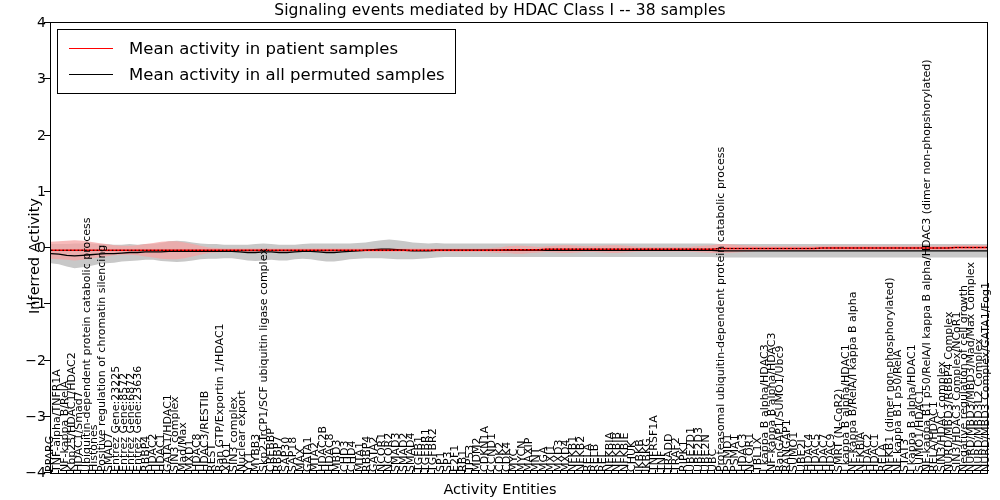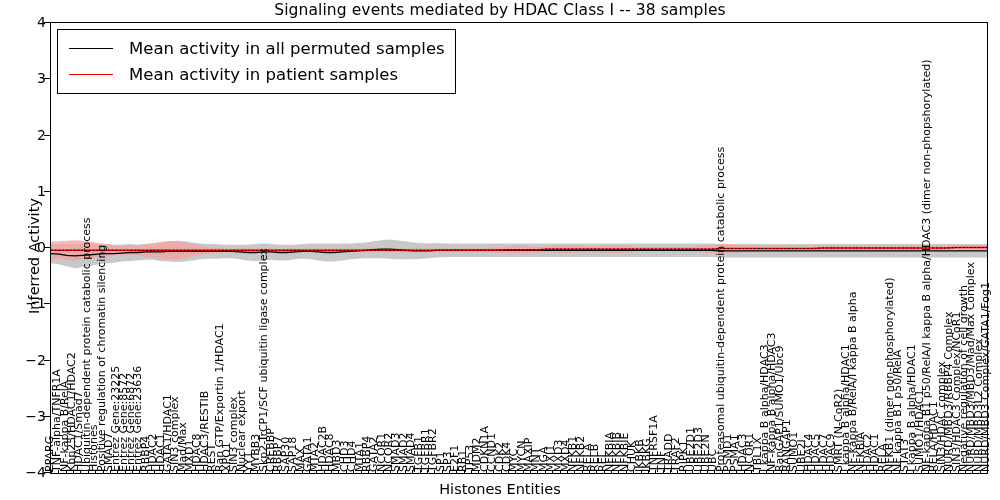--- a/index.html
+++ b/index.html
@@ -143,21 +143,21 @@
   }
 </style>
 </head>
 <body>
 
 <div id="figure">
 
   <div id="chart-title">Signaling events mediated by HDAC Class I -- 38 samples</div>
 
   <div id="ylabel">Inferred Activity</div>
-  <div id="xlabel">Histones Entities</div>
+  <div id="xlabel">Activity Entities</div>
 
   <div id="yaxis-ticks">
       <div class="ytick-label" style="top: 22px;">4</div>
       <div class="ytick-mark" style="top: 22px;"></div>
       <div class="ytick-label" style="top: 78.25px;">3</div>
       <div class="ytick-mark" style="top: 78.25px;"></div>
       <div class="ytick-label" style="top: 134.5px;">2</div>
       <div class="ytick-mark" style="top: 134.5px;"></div>
       <div class="ytick-label" style="top: 190.75px;">1</div>
       <div class="ytick-mark" style="top: 190.75px;"></div>
@@ -445,22 +445,22 @@
       <div class="xtick-mark" style="left: 922.26px;"></div>
       <div class="xtick-label" style="left: 926.26px;">NURD/MBD3/MBD3/Mad/Max Complex</div>
       <div class="xtick-mark" style="left: 929.63px;"></div>
       <div class="xtick-label" style="left: 933.63px;">NURD/MBD3L2 Complex</div>
       <div class="xtick-mark" style="left: 937px;"></div>
       <div class="xtick-label" style="left: 941px;">NURD/MBD3 Complex/GATA1/Fog1</div>
     </div>
 
   <div id="legend">
     <div class="legend-row">
+      <span class="legend-swatch" style="border-top-color: rgb(255, 0, 0);"></span>
+      <span class="legend-text">Mean activity in patient samples</span>
+    </div>
+    <div class="legend-row">
       <span class="legend-swatch" style="border-top-color: rgb(0, 0, 0);"></span>
       <span class="legend-text">Mean activity in all permuted samples</span>
     </div>
-    <div class="legend-row">
-      <span class="legend-swatch" style="border-top-color: rgb(255, 0, 0);"></span>
-      <span class="legend-text">Mean activity in patient samples</span>
-    </div>
   </div>
 
 </div>
 
 </body></html>

